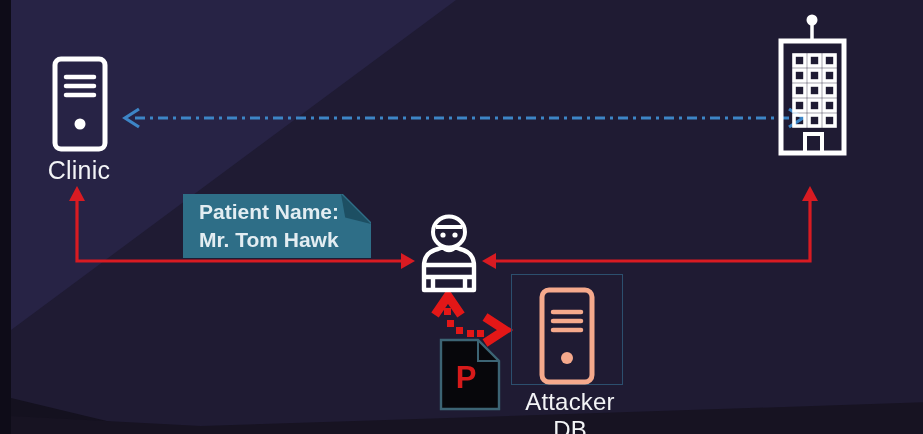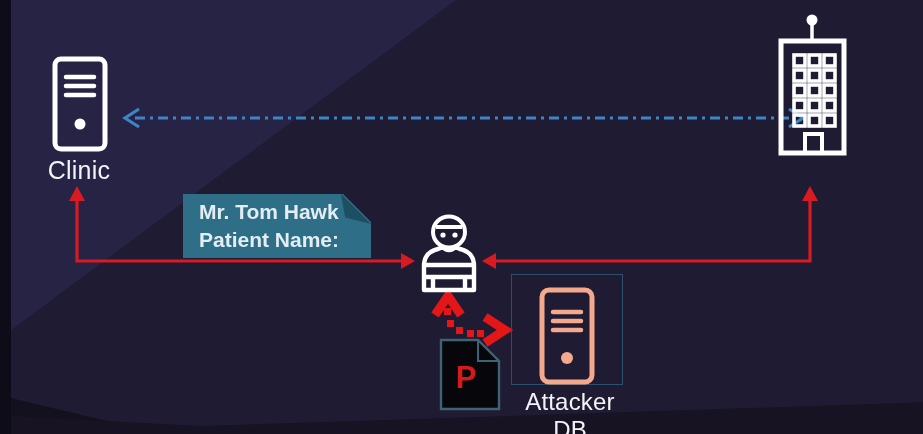--- a/index.html
+++ b/index.html
@@ -109,22 +109,22 @@
       <rect x="21" y="105" width="11" height="11"></rect>
         <rect x="36" y="105" width="11" height="11"></rect>
         <rect x="51" y="105" width="11" height="11"></rect>
     </g>
     <path d="M32,142 V124 H49 V142" fill="none" stroke="#ffffff" stroke-width="4"></path>
   </svg>
 
   <div class="callout">
     <div class="fold"></div>
     <div class="txt">
+      <div>Patient Name:</div>
       <div>Mr. Tom Hawk</div>
-      <div>Patient Name:</div>
     </div>
   </div>
 
   <svg class="abs" style="left:405px;top:214px" width="66" height="80" viewBox="0 0 66 80">
     <ellipse cx="33" cy="18" rx="16" ry="15.5" fill="none" stroke="#ffffff" stroke-width="4"></ellipse>
     <line x1="20" y1="13" x2="46" y2="13" stroke="#ffffff" stroke-width="4"></line>
     <circle cx="27" cy="21" r="2.6" fill="#ffffff"></circle>
     <circle cx="39" cy="21" r="2.6" fill="#ffffff"></circle>
     <path d="M8,76 V52 C8,41 14,37 22,35 L27,33 C30,37 36,37 39,33 L44,35 C52,37 58,41 58,52 V76 Z" fill="none" stroke="#ffffff" stroke-width="4.4" stroke-linejoin="round"></path>
     <line x1="8" y1="51" x2="58" y2="51" stroke="#ffffff" stroke-width="4.4"></line>

